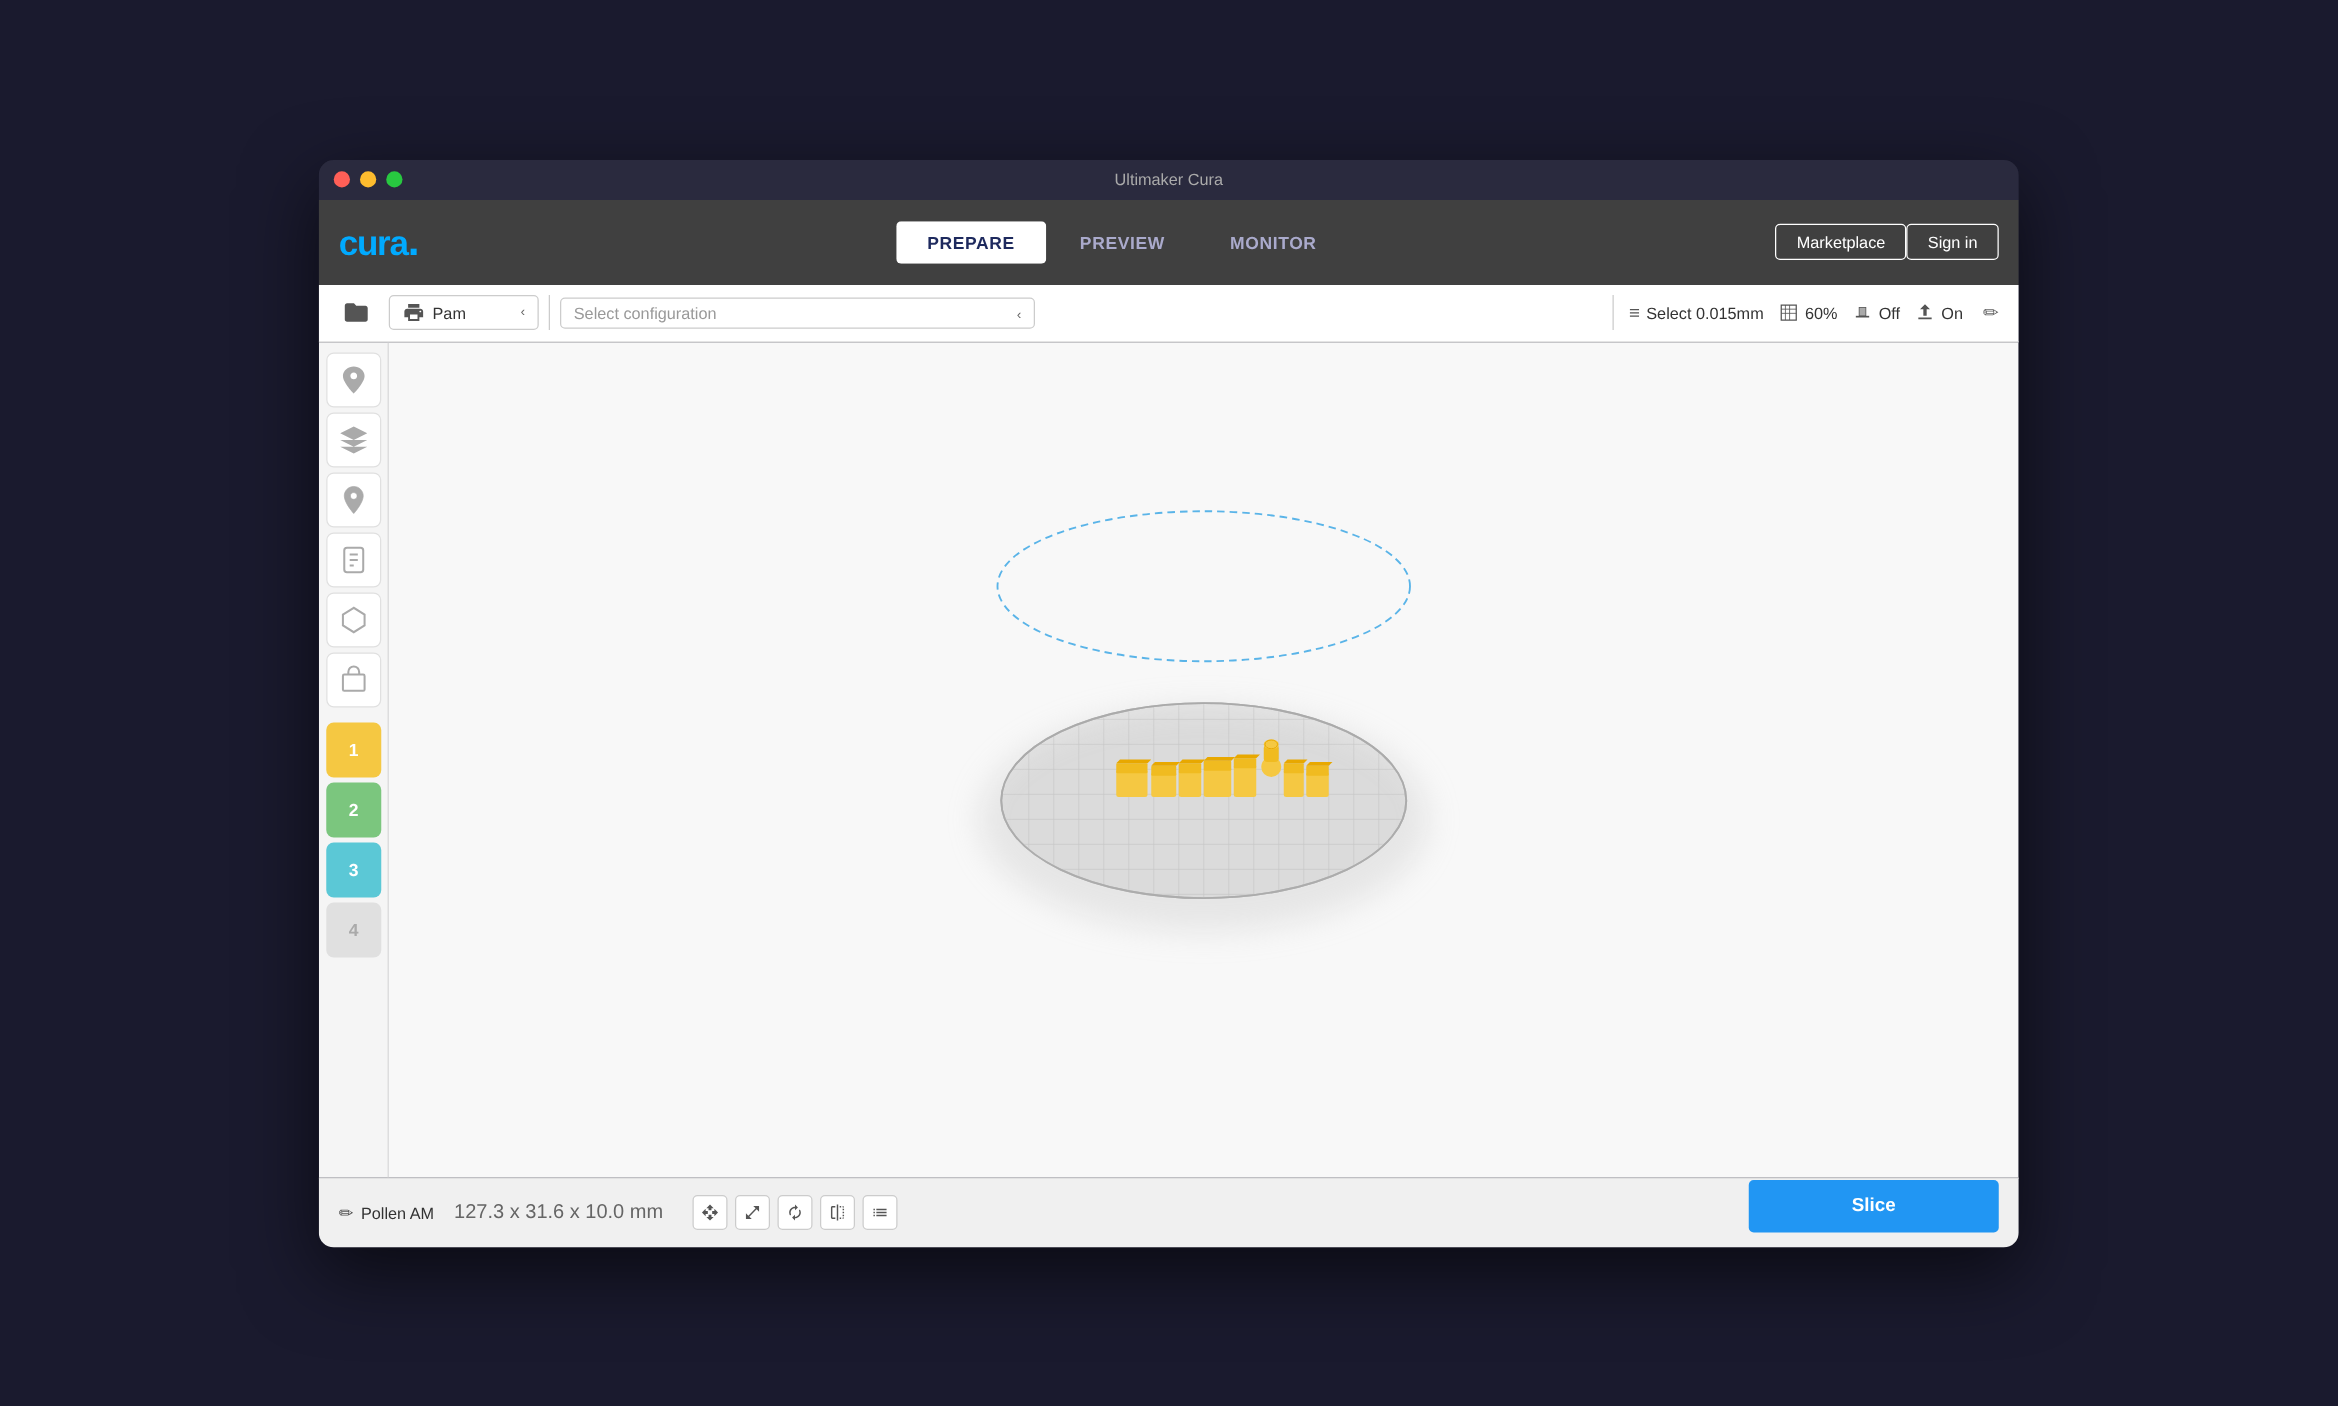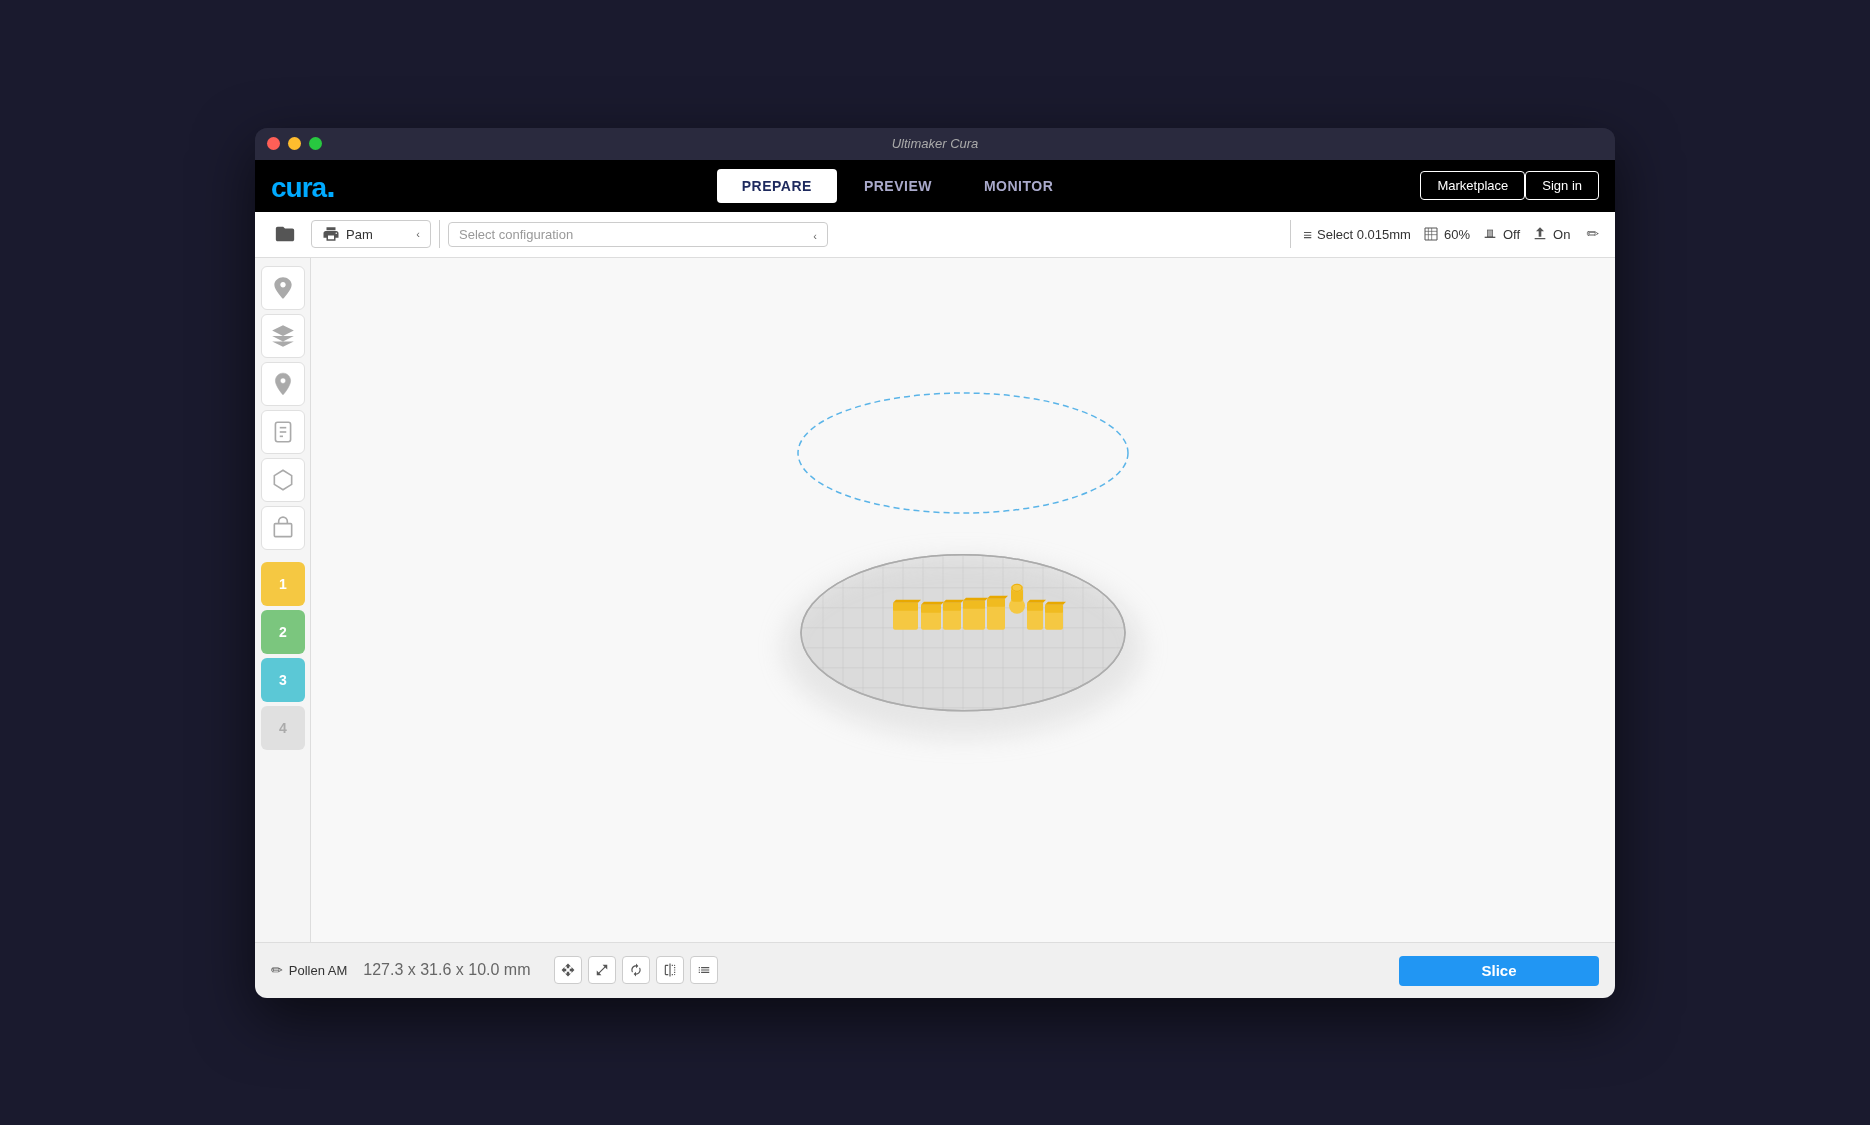--- a/index.html
+++ b/index.html
@@ -22,21 +22,20 @@
       flex-direction: column;
     }
     .title-bar {
       background: #2a2a3e;
       height: 32px;
       display: flex;
       align-items: center;
       justify-content: center;
       position: relative;
       flex-shrink: 0;
-      font-style: italic;
     }
     .title-bar-buttons {
       position: absolute;
       left: 12px;
       display: flex;
       gap: 8px;
     }
     .tb-btn {
       width: 13px;
       height: 13px;
@@ -45,22 +44,22 @@
       cursor: pointer;
     }
     .tb-close { background: #ff5f57; }
     .tb-min { background: #febc2e; }
     .tb-max { background: #28c840; }
     .title-text {
       color: #aaa;
       font-size: 13px;
     }
     .app-header {
-      background: #000000;
-      height: 52px;
+      background: #404040;
+      height: 68px;
       display: flex;
       align-items: center;
       padding: 0 16px;
       flex-shrink: 0;
     }
     .logo {
       font-size: 28px;
       font-weight: 900;
       color: white;
       letter-spacing: -1px;
@@ -272,21 +271,21 @@
       justify-content: center;
       cursor: pointer;
       color: #555;
       font-size: 13px;
     }
     .slice-btn {
       position: absolute;
       right: 16px;
       bottom: 12px;
       width: 200px;
-      height: 30px;
+      height: 42px;
       background: #2196F3;
       color: white;
       border: none;
       border-radius: 4px;
       font-size: 15px;
       font-weight: 600;
       cursor: pointer;
     }
   </style>
 </head>

